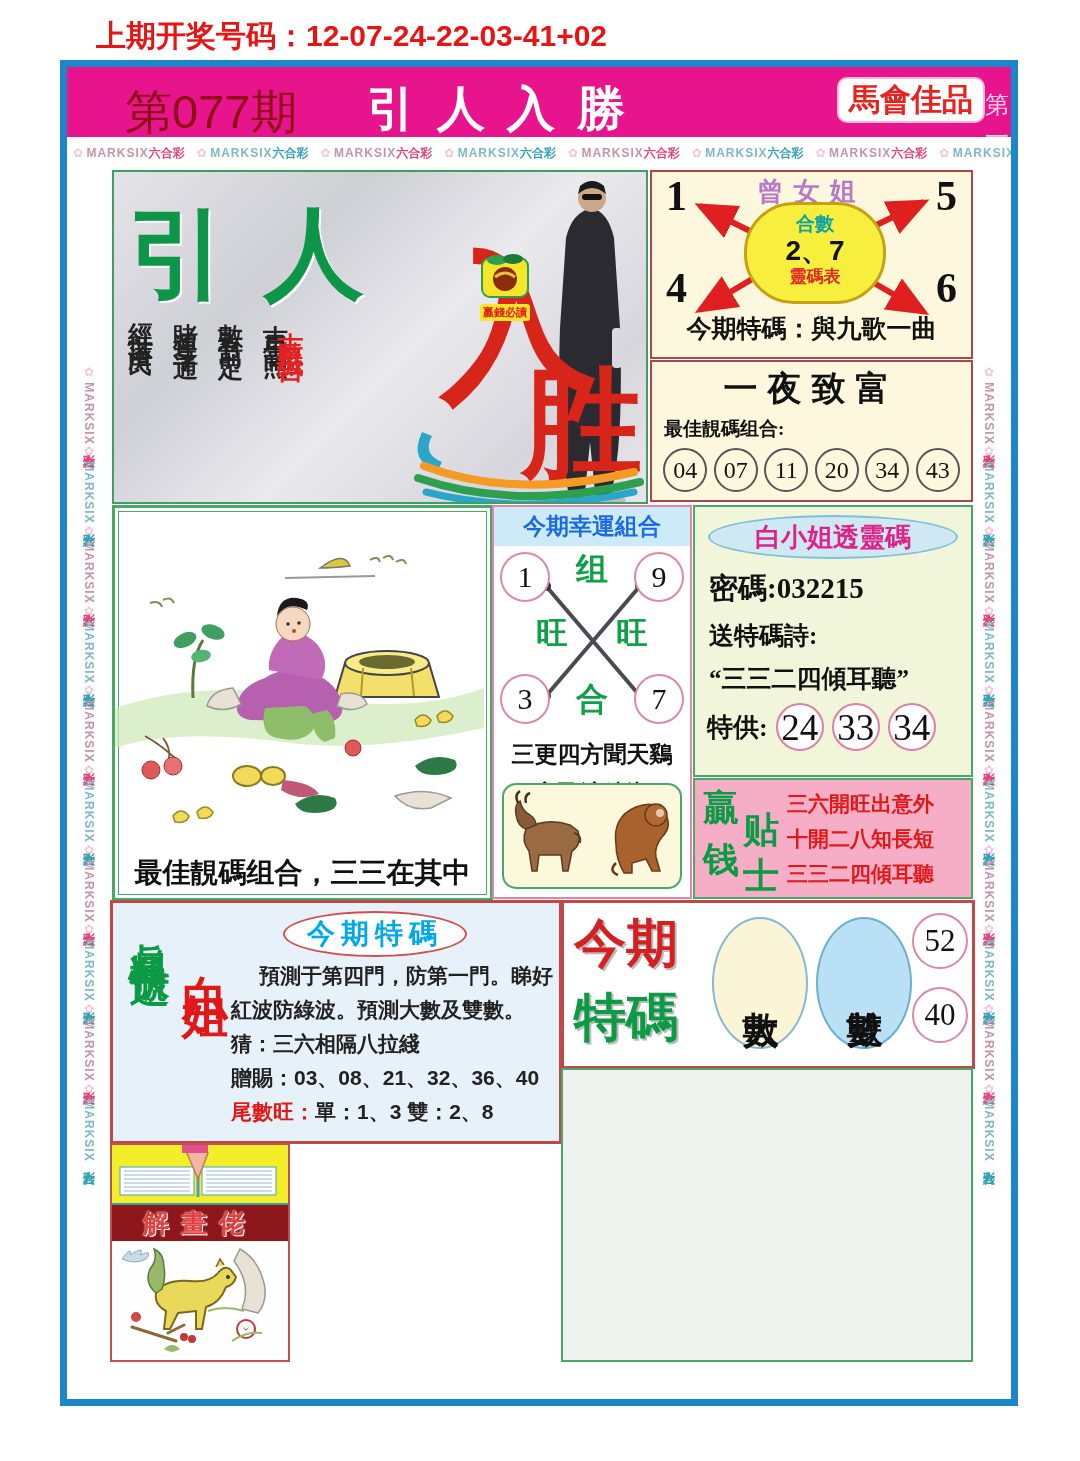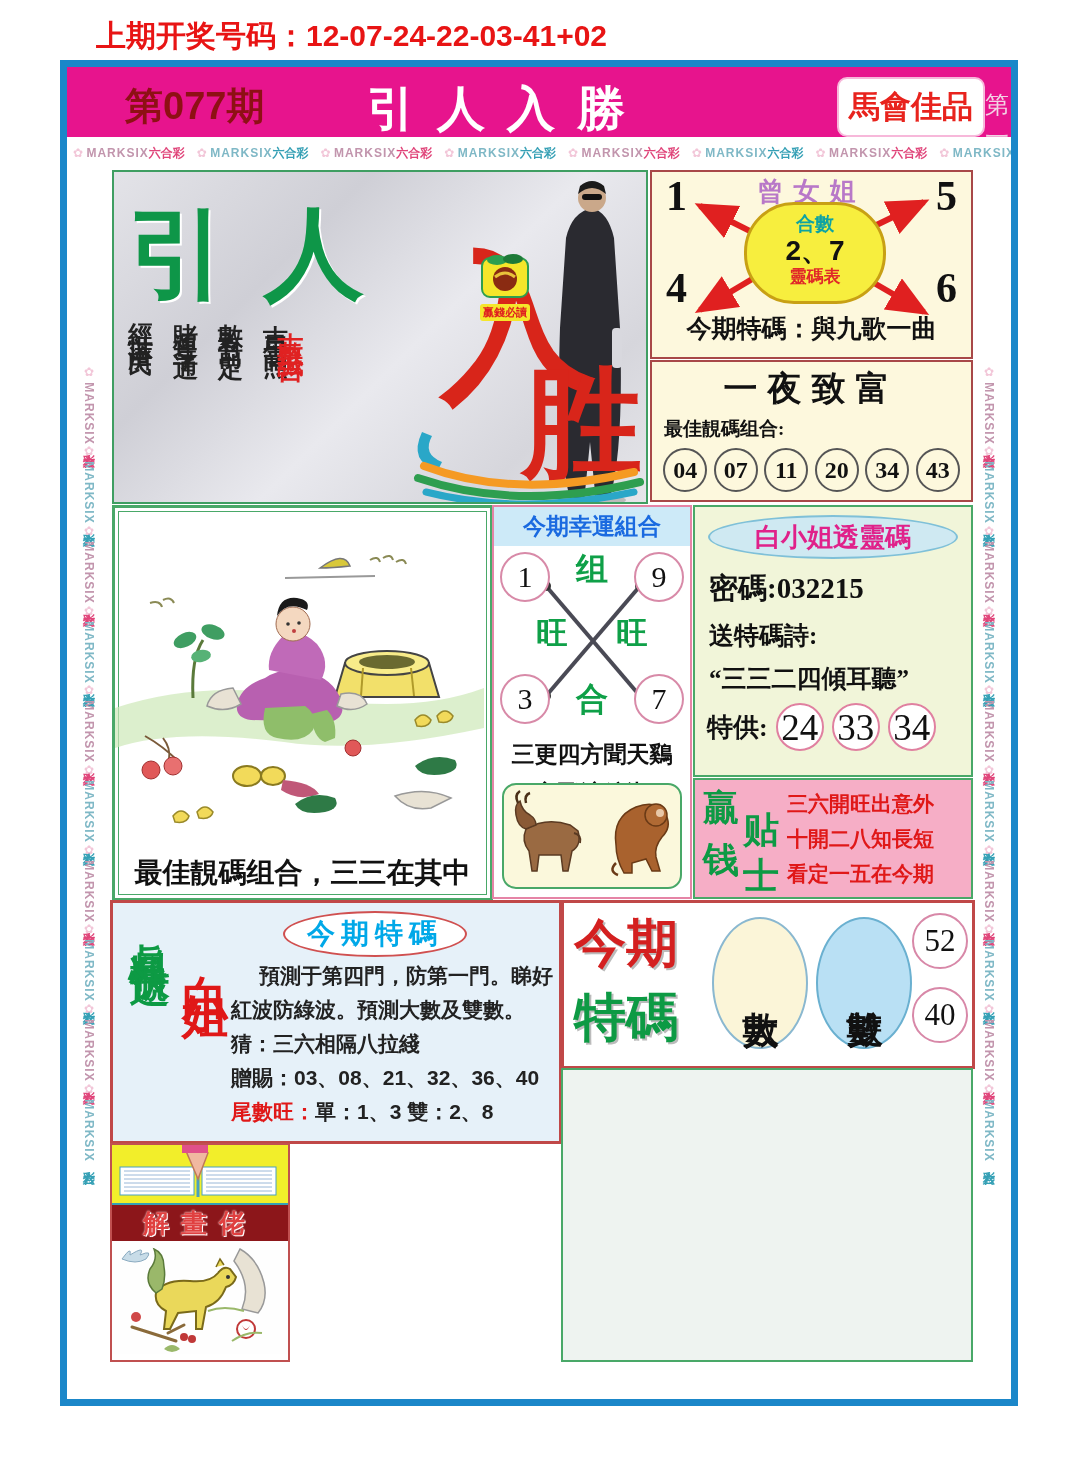--- a/index.html
+++ b/index.html
@@ -1,27 +1,27 @@
 <!DOCTYPE html>
 <html><head>
 <meta charset="utf-8">
 <style>
   html,body{margin:0;padding:0;background:#ffffff;}
   #page{position:relative;width:1080px;height:1461px;background:#fff;overflow:hidden;
         font-family:"Liberation Sans",sans-serif;}
-  .serif{font-family:"Liberation Serif",serif;font-weight:bold;}
+  .serif{font-family:"Liberation Serif",serif;}
   
   #prev-draw{position:absolute;left:96px;top:16px;font-size:30px;font-weight:bold;color:#e81414;}
   
   #frame{position:absolute;left:60px;top:60px;width:944px;height:1332px;border:7px solid #1b87c9;background:#fff;}
   
   #titlebar{position:absolute;left:67px;top:67px;width:944px;height:70px;background:#e7148d;}
-  #issue{position:absolute;left:58px;top:14px;font-size:38px;font-weight:bold;color:#8e1014;}
+  #issue{position:absolute;left:58px;top:14px;font-size:47px;font-weight:normal;color:#8e1014;}
   #main-title{position:absolute;left:300px;top:10px;font-size:48px;font-weight:bold;color:#ffffff;letter-spacing:22px;}
-  #brand{position:absolute;left:770px;top:10px;background:#fff;border-radius:10px;padding:7px 10px;
+  #brand{position:absolute;left:770px;top:10px;background:#fff;border-radius:10px;padding:0 10px;
          font-size:31px;font-weight:bold;color:#e8231d;border:2px solid #f7b8da;}
   #edition{position:absolute;left:918px;top:22px;font-size:24px;color:#f2d2e4;}
   
   .mx-strip{position:absolute;background:#fff;overflow:hidden;white-space:nowrap;}
   #mx-top{left:67px;top:137px;width:944px;height:30px;line-height:30px;text-align:center;}
   #mx-left{left:67px;top:167px;width:44px;height:1192px;}
   #mx-right{left:967px;top:167px;width:44px;height:1192px;}
   .mx-vert{writing-mode:vertical-rl;text-orientation:mixed;height:100%;width:100%;line-height:44px;text-align:center;}
   .mx-item{font-size:12px;margin:0 6px;}
   .mx-en{color:#c295ad;font-weight:bold;letter-spacing:1px;}
@@ -342,21 +342,21 @@
   </div>
 
   <div id="tips">
     <span class="tchar" id="t1">贏</span>
     <span class="tchar" id="t2">钱</span>
     <span class="tchar" id="t3">贴</span>
     <span class="tchar" id="t4">士</span>
     <div id="tips-lines">
       <div class="tline">三六開旺出意外</div>
       <div class="tline">十開二八知長短</div>
-      <div class="tline">看定一五在今期</div>
+      <div class="tline">三三二四傾耳聽</div>
     </div>
   </div>
 
   <div id="delivery">
     <div id="del-green">眞料快遞</div>
     <div id="del-red">白小姐</div>
     <div id="del-oval">今期特碼</div>
     <div id="del-body">
       <div class="ind">預測于第四門，防第一門。睇好</div>
       <div>紅波防綠波。預測大數及雙數。</div>

